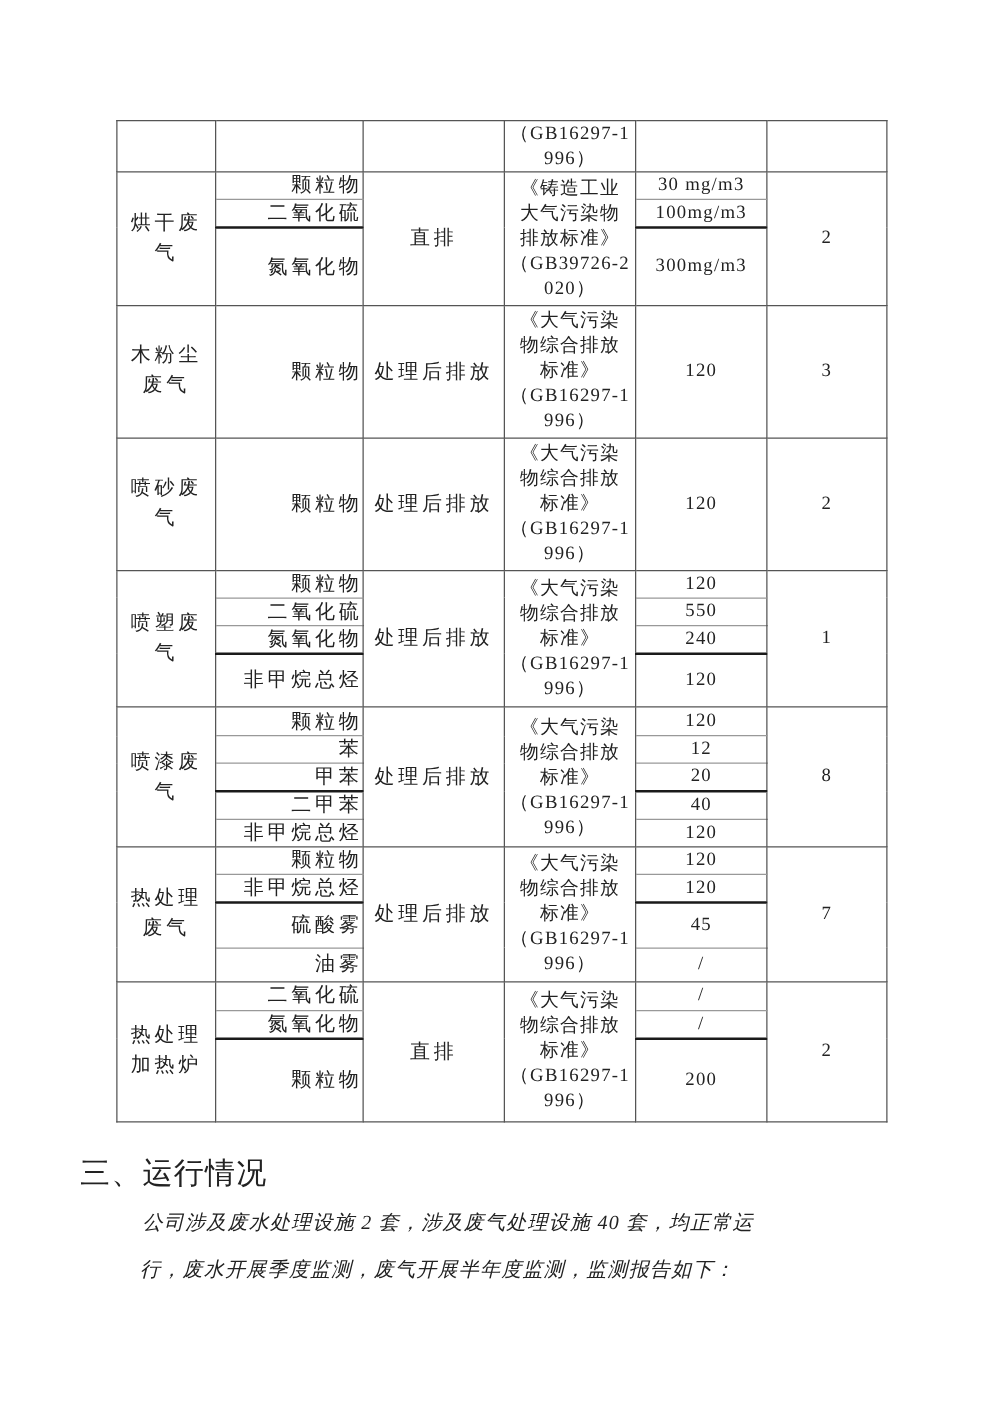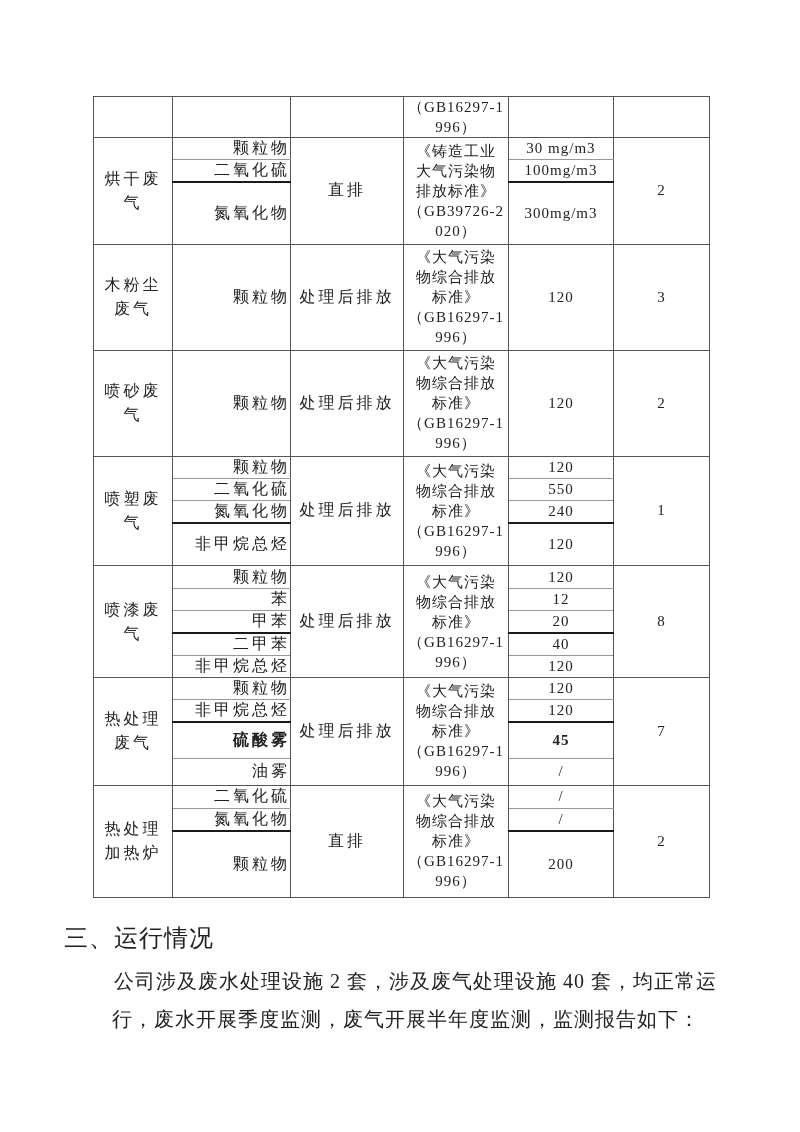--- a/index.html
+++ b/index.html
@@ -47,33 +47,33 @@
   td.lite  { border-bottom:1px solid #999999; }
   td.thick { border-bottom:2px solid #1a1a1a; }
 
   
   tr.rh40 { height:40px; }
   tr.rh20 { height:20px; }
   tr.rh21 { height:21px; }
   tr.rh22 { height:22px; }
   tr.rh23 { height:23px; }
   tr.rh27 { height:27px; }
-  tr.rh36 { height:36px;font-weight:bold; }
+  tr.rh36 { height:36px; }
   tr.rh43 { height:43px; }
   tr.rh62 { height:62px; }
   tr.rh67 { height:67px; }
   tr.rh106 { height:106px; }
 
   
   .sec-heading {
     position:absolute; left:64px; top:922px;
     font-size:24px; letter-spacing:1px;
     white-space:nowrap;
   }
-  .para-line { position:absolute; left:64px; font-size:20px; letter-spacing:1px; white-space:nowrap; }
+  .para-line { position:absolute; left:64px; font-size:16px; letter-spacing:1px; white-space:nowrap;font-style:italic; }
   .para-line-1 { top:968px; text-indent:50px; }
   .para-line-2 { top:1006px;margin-left:48px; }
 </style>
 </head>
 <body>
 
 <div class="table-wrap">
   <table class="emissions">
     <colgroup>
       <col style="width:79px">

